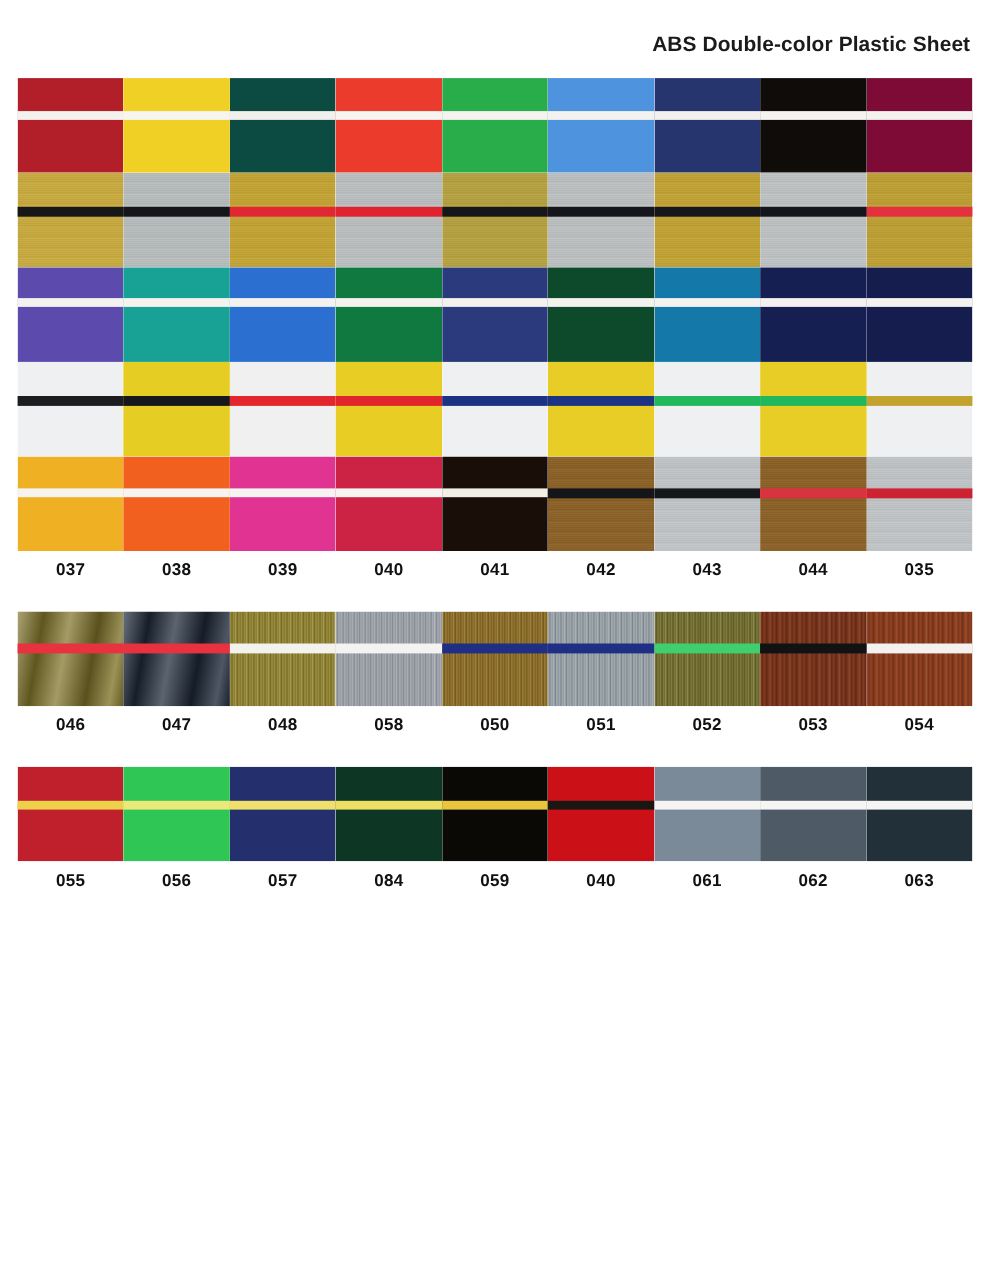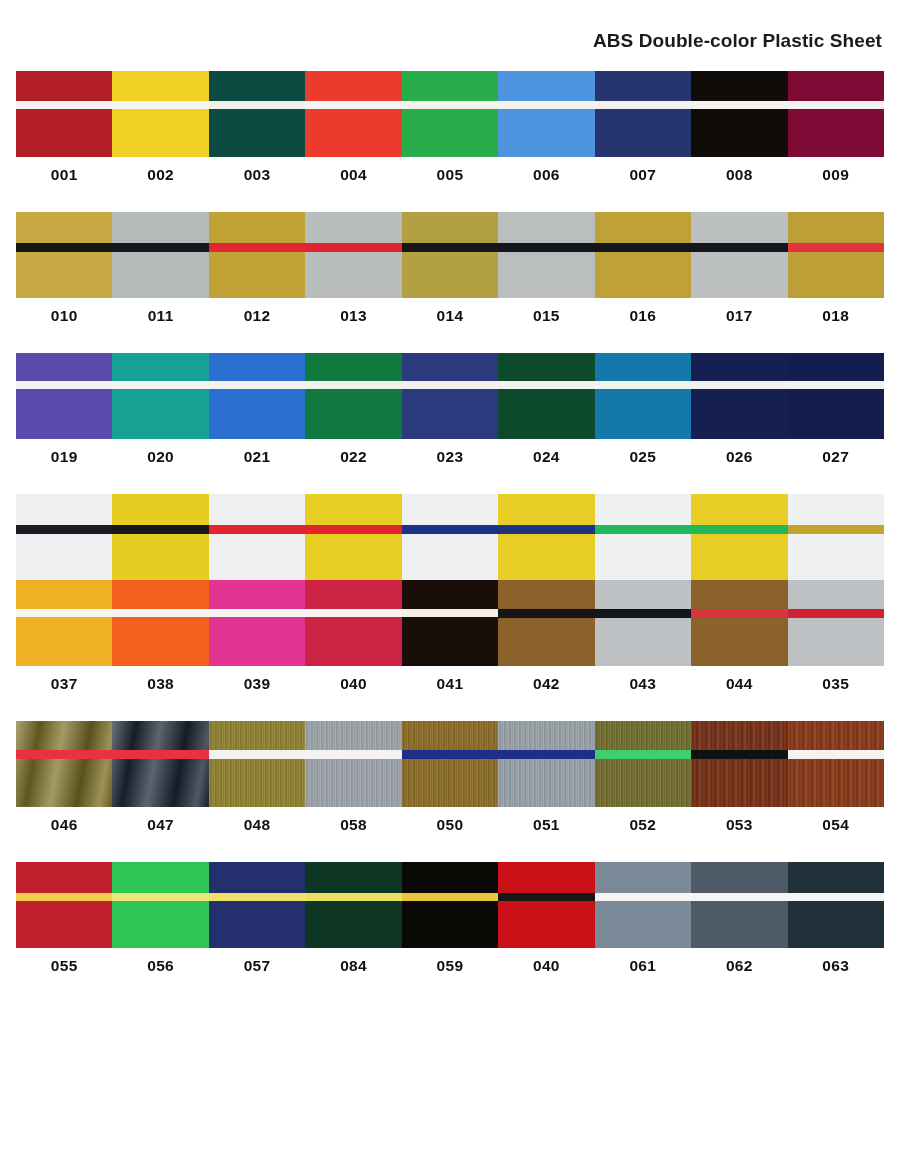--- a/index.html
+++ b/index.html
@@ -172,31 +172,20 @@
           </div>
           <div class="swatch">
             <div class="body " style="background: rgb(16, 12, 10);"></div>
             <div class="stripe" style="background: rgb(245, 243, 239); top: 35%; height: 9%;"></div>
           </div>
           <div class="swatch">
             <div class="body " style="background: rgb(125, 11, 54);"></div>
             <div class="stripe" style="background: rgb(244, 242, 238); top: 35%; height: 9%;"></div>
           </div>
         </div>
-        <div class="labels">
-          <div class="label">001</div>
-          <div class="label">002</div>
-          <div class="label">003</div>
-          <div class="label">004</div>
-          <div class="label">005</div>
-          <div class="label">006</div>
-          <div class="label">007</div>
-          <div class="label">008</div>
-          <div class="label">009</div>
-        </div>
       </div>
       <div class="swatch-row">
         <div class="strip">
           <div class="swatch">
             <div class="body tex-grain" style="background: rgb(201, 171, 62);"></div>
             <div class="stripe" style="background: rgb(23, 23, 23); top: 36%; height: 10%;"></div>
           </div>
           <div class="swatch">
             <div class="body tex-grain" style="background: rgb(184, 189, 189);"></div>
             <div class="stripe" style="background: rgb(21, 22, 25); top: 36%; height: 10%;"></div>
@@ -223,31 +212,20 @@
           </div>
           <div class="swatch">
             <div class="body tex-grain" style="background: rgb(191, 195, 196);"></div>
             <div class="stripe" style="background: rgb(20, 22, 27); top: 36%; height: 10%;"></div>
           </div>
           <div class="swatch">
             <div class="body tex-grain" style="background: rgb(191, 160, 50);"></div>
             <div class="stripe" style="background: rgb(227, 49, 64); top: 36%; height: 10%;"></div>
           </div>
         </div>
-        <div class="labels">
-          <div class="label">010</div>
-          <div class="label">011</div>
-          <div class="label">012</div>
-          <div class="label">013</div>
-          <div class="label">014</div>
-          <div class="label">015</div>
-          <div class="label">016</div>
-          <div class="label">017</div>
-          <div class="label">018</div>
-        </div>
       </div>
       <div class="swatch-row">
         <div class="strip">
           <div class="swatch">
             <div class="body " style="background: rgb(92, 75, 172);"></div>
             <div class="stripe" style="background: rgb(243, 242, 239); top: 33%; height: 9%;"></div>
           </div>
           <div class="swatch">
             <div class="body " style="background: rgb(23, 162, 149);"></div>
             <div class="stripe" style="background: rgb(244, 243, 240); top: 33%; height: 9%;"></div>
@@ -273,31 +251,20 @@
             <div class="stripe" style="background: rgb(244, 243, 240); top: 33%; height: 9%;"></div>
           </div>
           <div class="swatch">
             <div class="body " style="background: rgb(22, 31, 82);"></div>
             <div class="stripe" style="background: rgb(243, 242, 239); top: 33%; height: 9%;"></div>
           </div>
           <div class="swatch">
             <div class="body " style="background: rgb(20, 29, 78);"></div>
             <div class="stripe" style="background: rgb(243, 242, 239); top: 33%; height: 9%;"></div>
           </div>
-        </div>
-        <div class="labels">
-          <div class="label">019</div>
-          <div class="label">020</div>
-          <div class="label">021</div>
-          <div class="label">022</div>
-          <div class="label">023</div>
-          <div class="label">024</div>
-          <div class="label">025</div>
-          <div class="label">026</div>
-          <div class="label">027</div>
         </div>
       </div>
       <div class="swatch-row">
         <div class="strip">
           <div class="swatch">
             <div class="body " style="background: rgb(239, 240, 242);"></div>
             <div class="stripe" style="background: rgb(27, 29, 32); top: 36%; height: 10%;"></div>
           </div>
           <div class="swatch">
             <div class="body " style="background: rgb(229, 205, 36);"></div>

